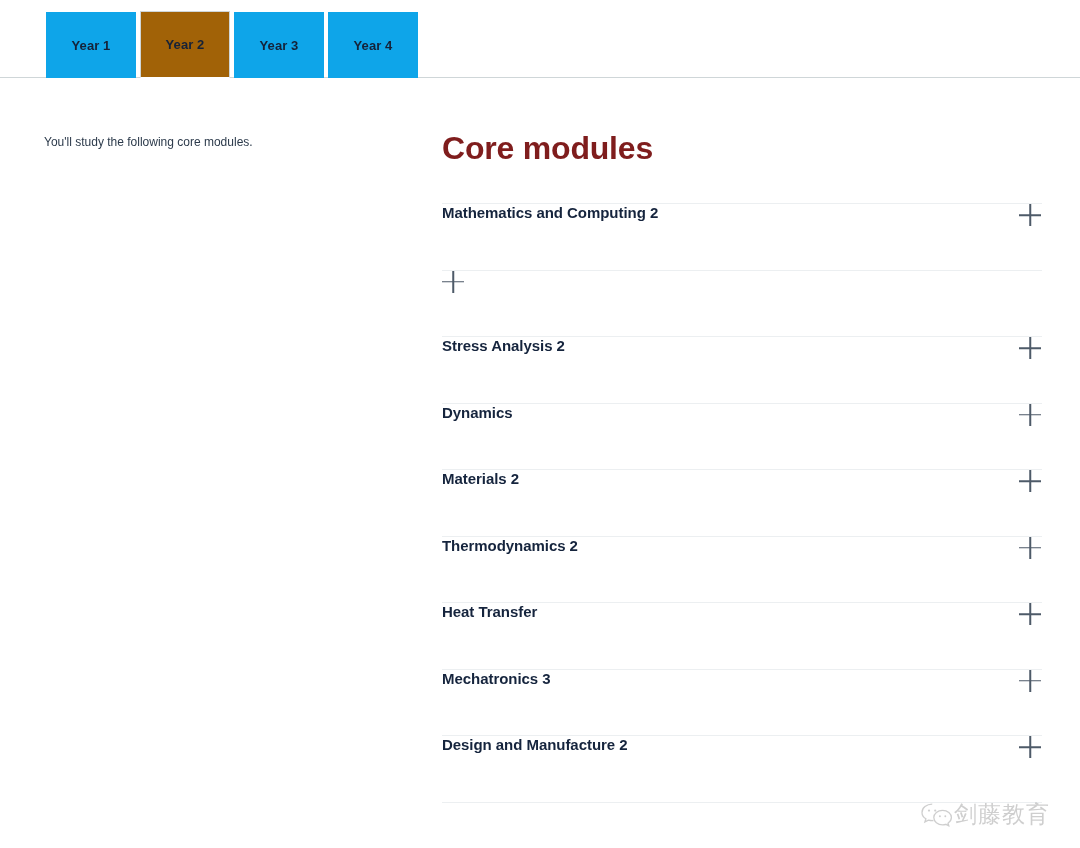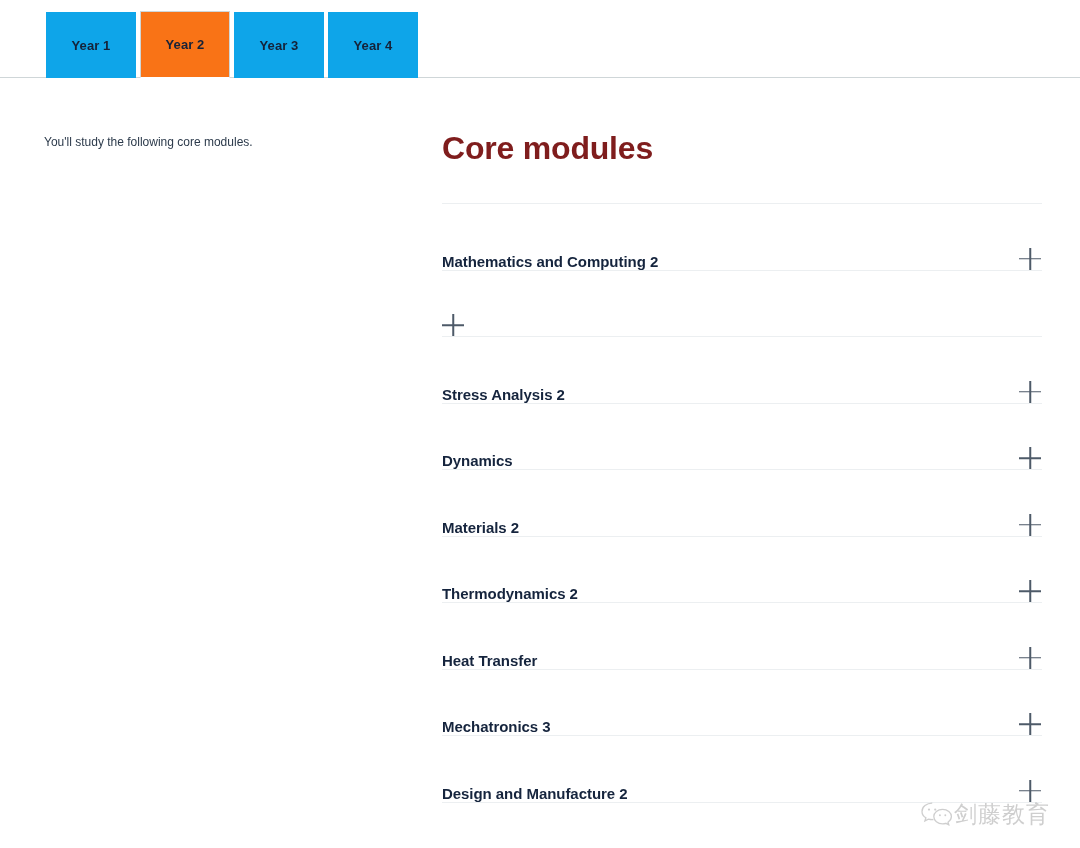--- a/index.html
+++ b/index.html
@@ -48,21 +48,21 @@
     color: #152238;
     letter-spacing: 0.1px;
     background: #0ea5e9;
     border: 1px solid transparent;
     cursor: pointer;
     user-select: none;
     position: relative;
   }
   .tab + .tab { margin-left: 4px; }
   .tab.active {
-    background: #f97316;
+    background: #a16207;
     border: 1px solid #cfd6d8;
     border-bottom: 1px solid #ffffff;
     height: 67px;
     z-index: 3;
   }
 
   
   .content {
     position: relative;
     display: flex;
@@ -97,21 +97,21 @@
     list-style: none;
     margin: 0;
     padding: 0;
     border-top: 1px solid #eceff1;
   }
   .module-item {
     border-bottom: 1px solid #eceff1;
   }
   .module-row {
     display: flex;
-    align-items: flex-end;
+    align-items: flex-start;
     justify-content: space-between;
     height: 65.5px;
     cursor: pointer;
     background: transparent;
     width: 100%;
     border: none;
     padding: 0;
     text-align: left;
   }
   .module-label {
@@ -143,21 +143,21 @@
     width: 1.5px;
     transform: translateX(-50%);
   }
 
   
   .watermark {
     position: absolute;
     right: 30px;
     bottom: 18px;
     display: flex;
-    align-items: center;
+    align-items: flex-end;
     gap: 0;
     opacity: 0.42;
     pointer-events: none;
     z-index: 5;
   }
   .watermark-text {
     font-size: 23px;
     color: #8d8d8d;
     font-family: "DejaVu Sans", sans-serif;
     letter-spacing: 1px;

